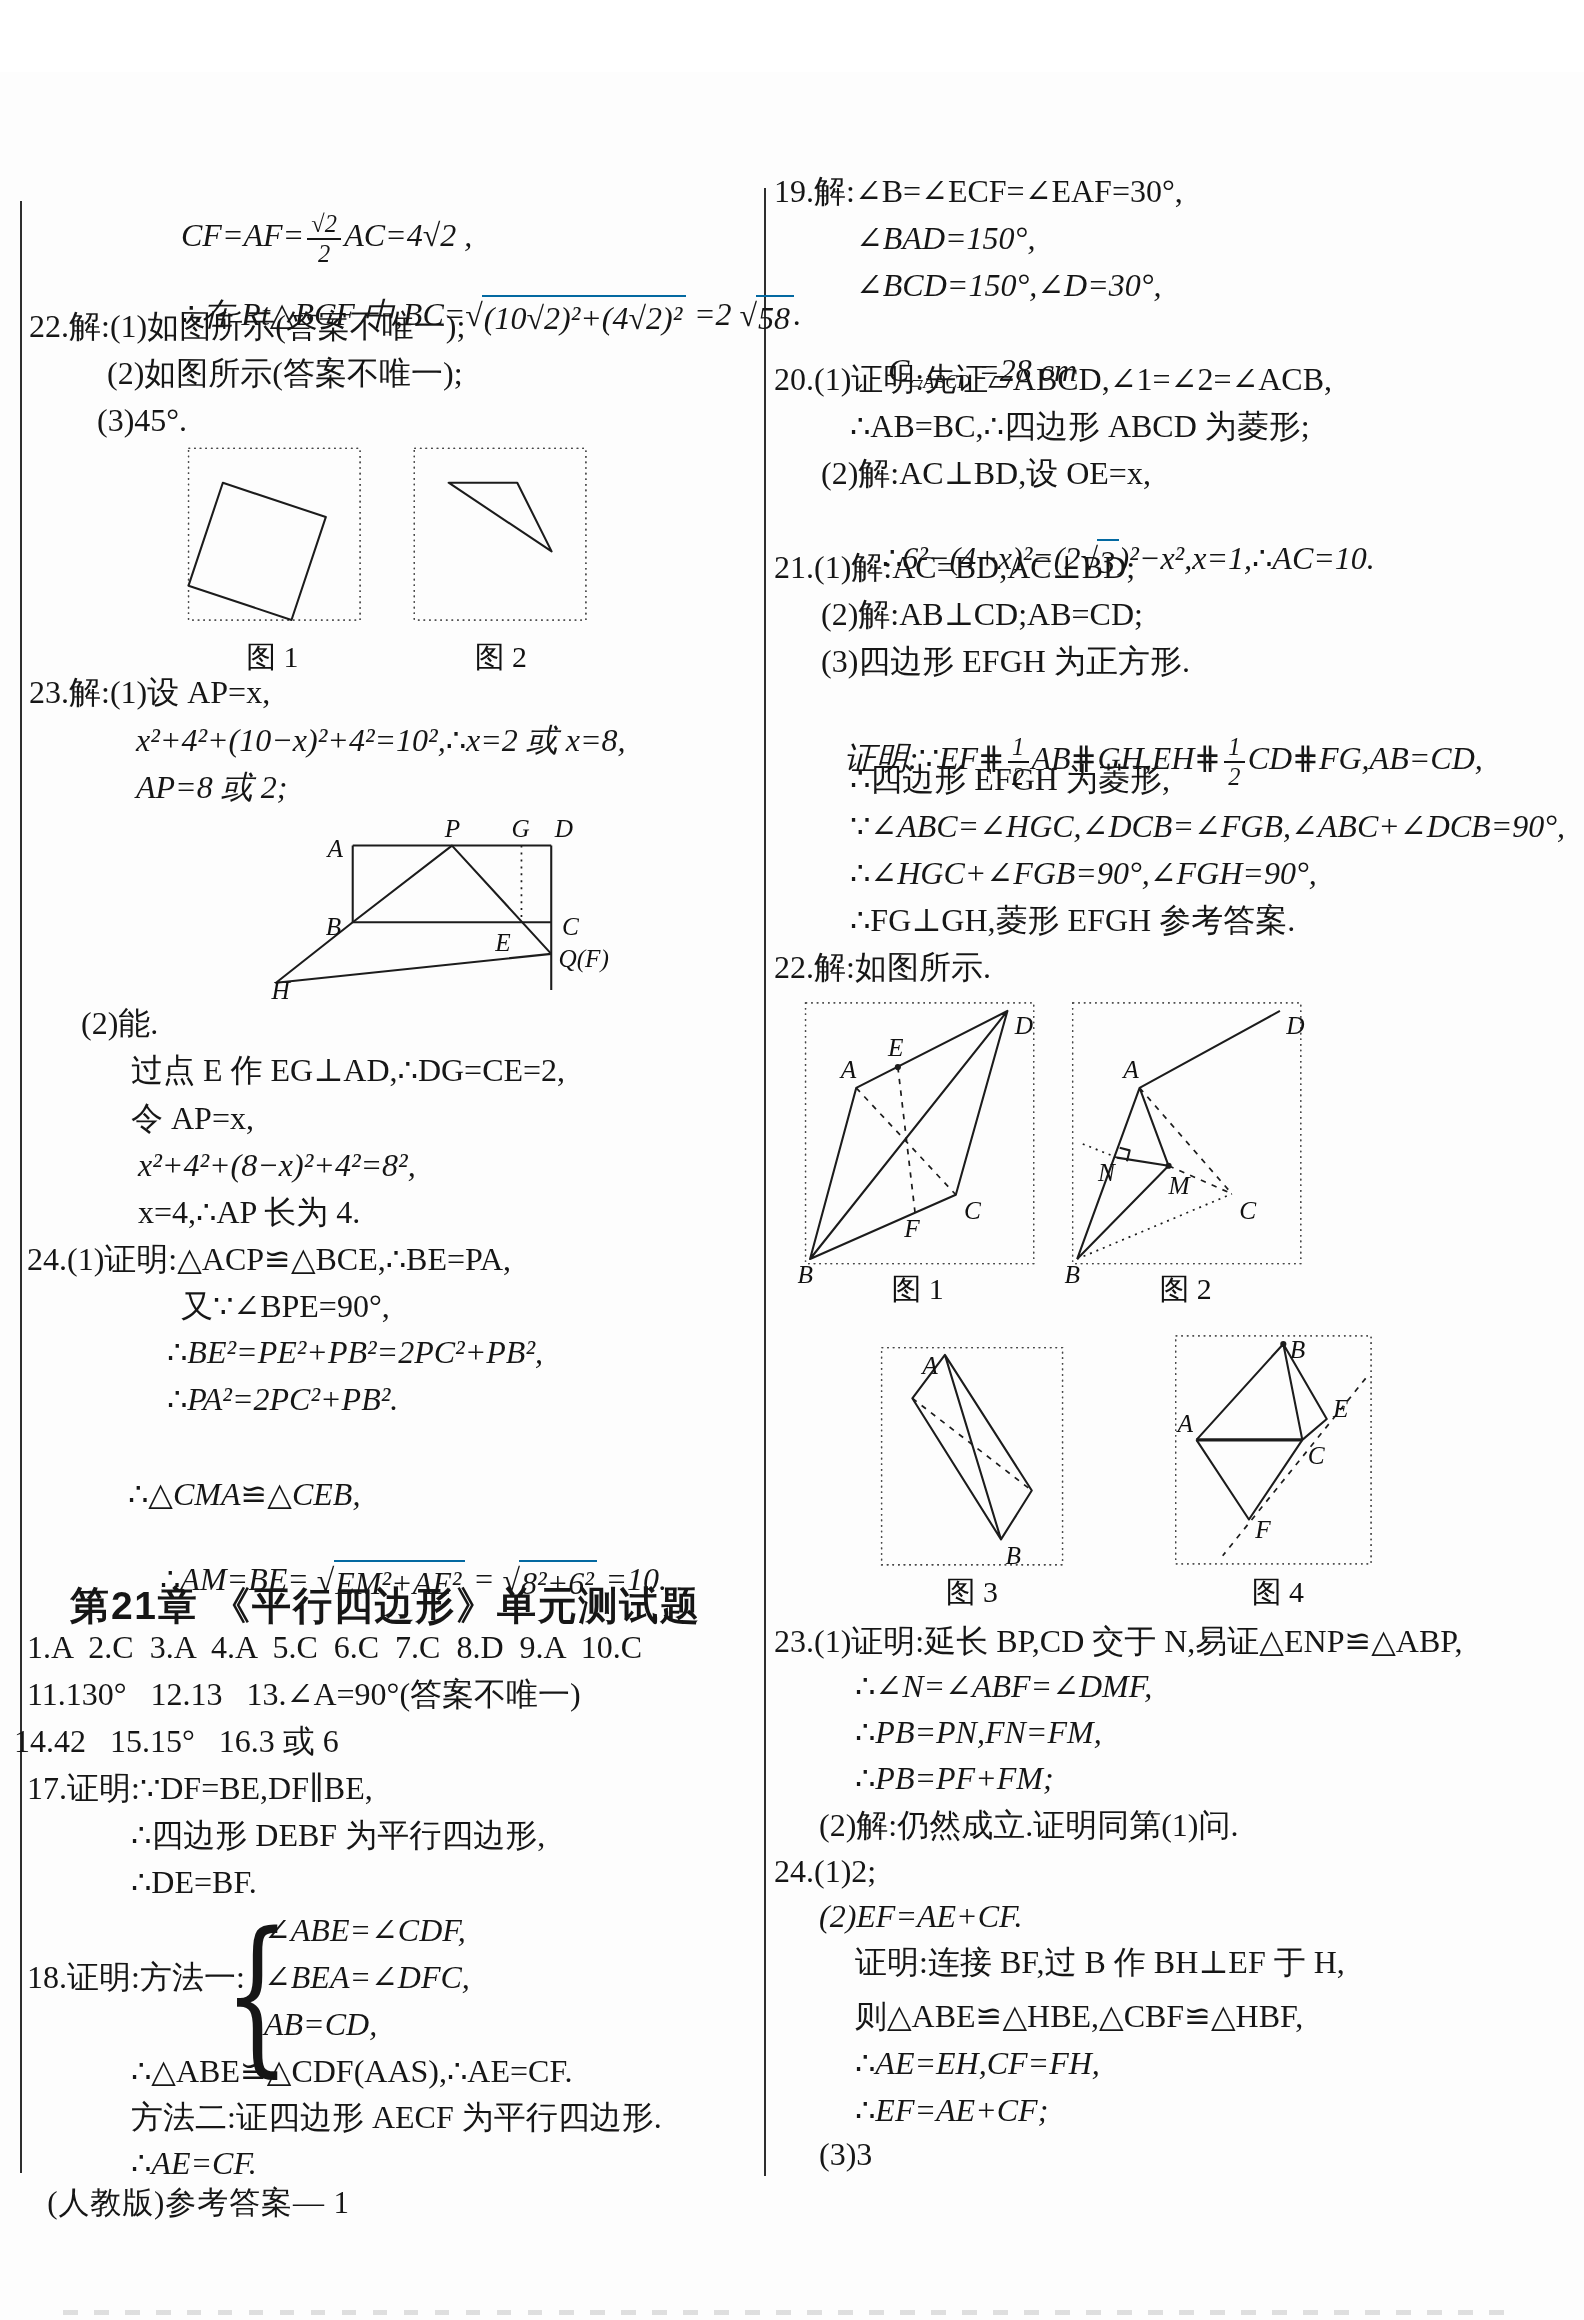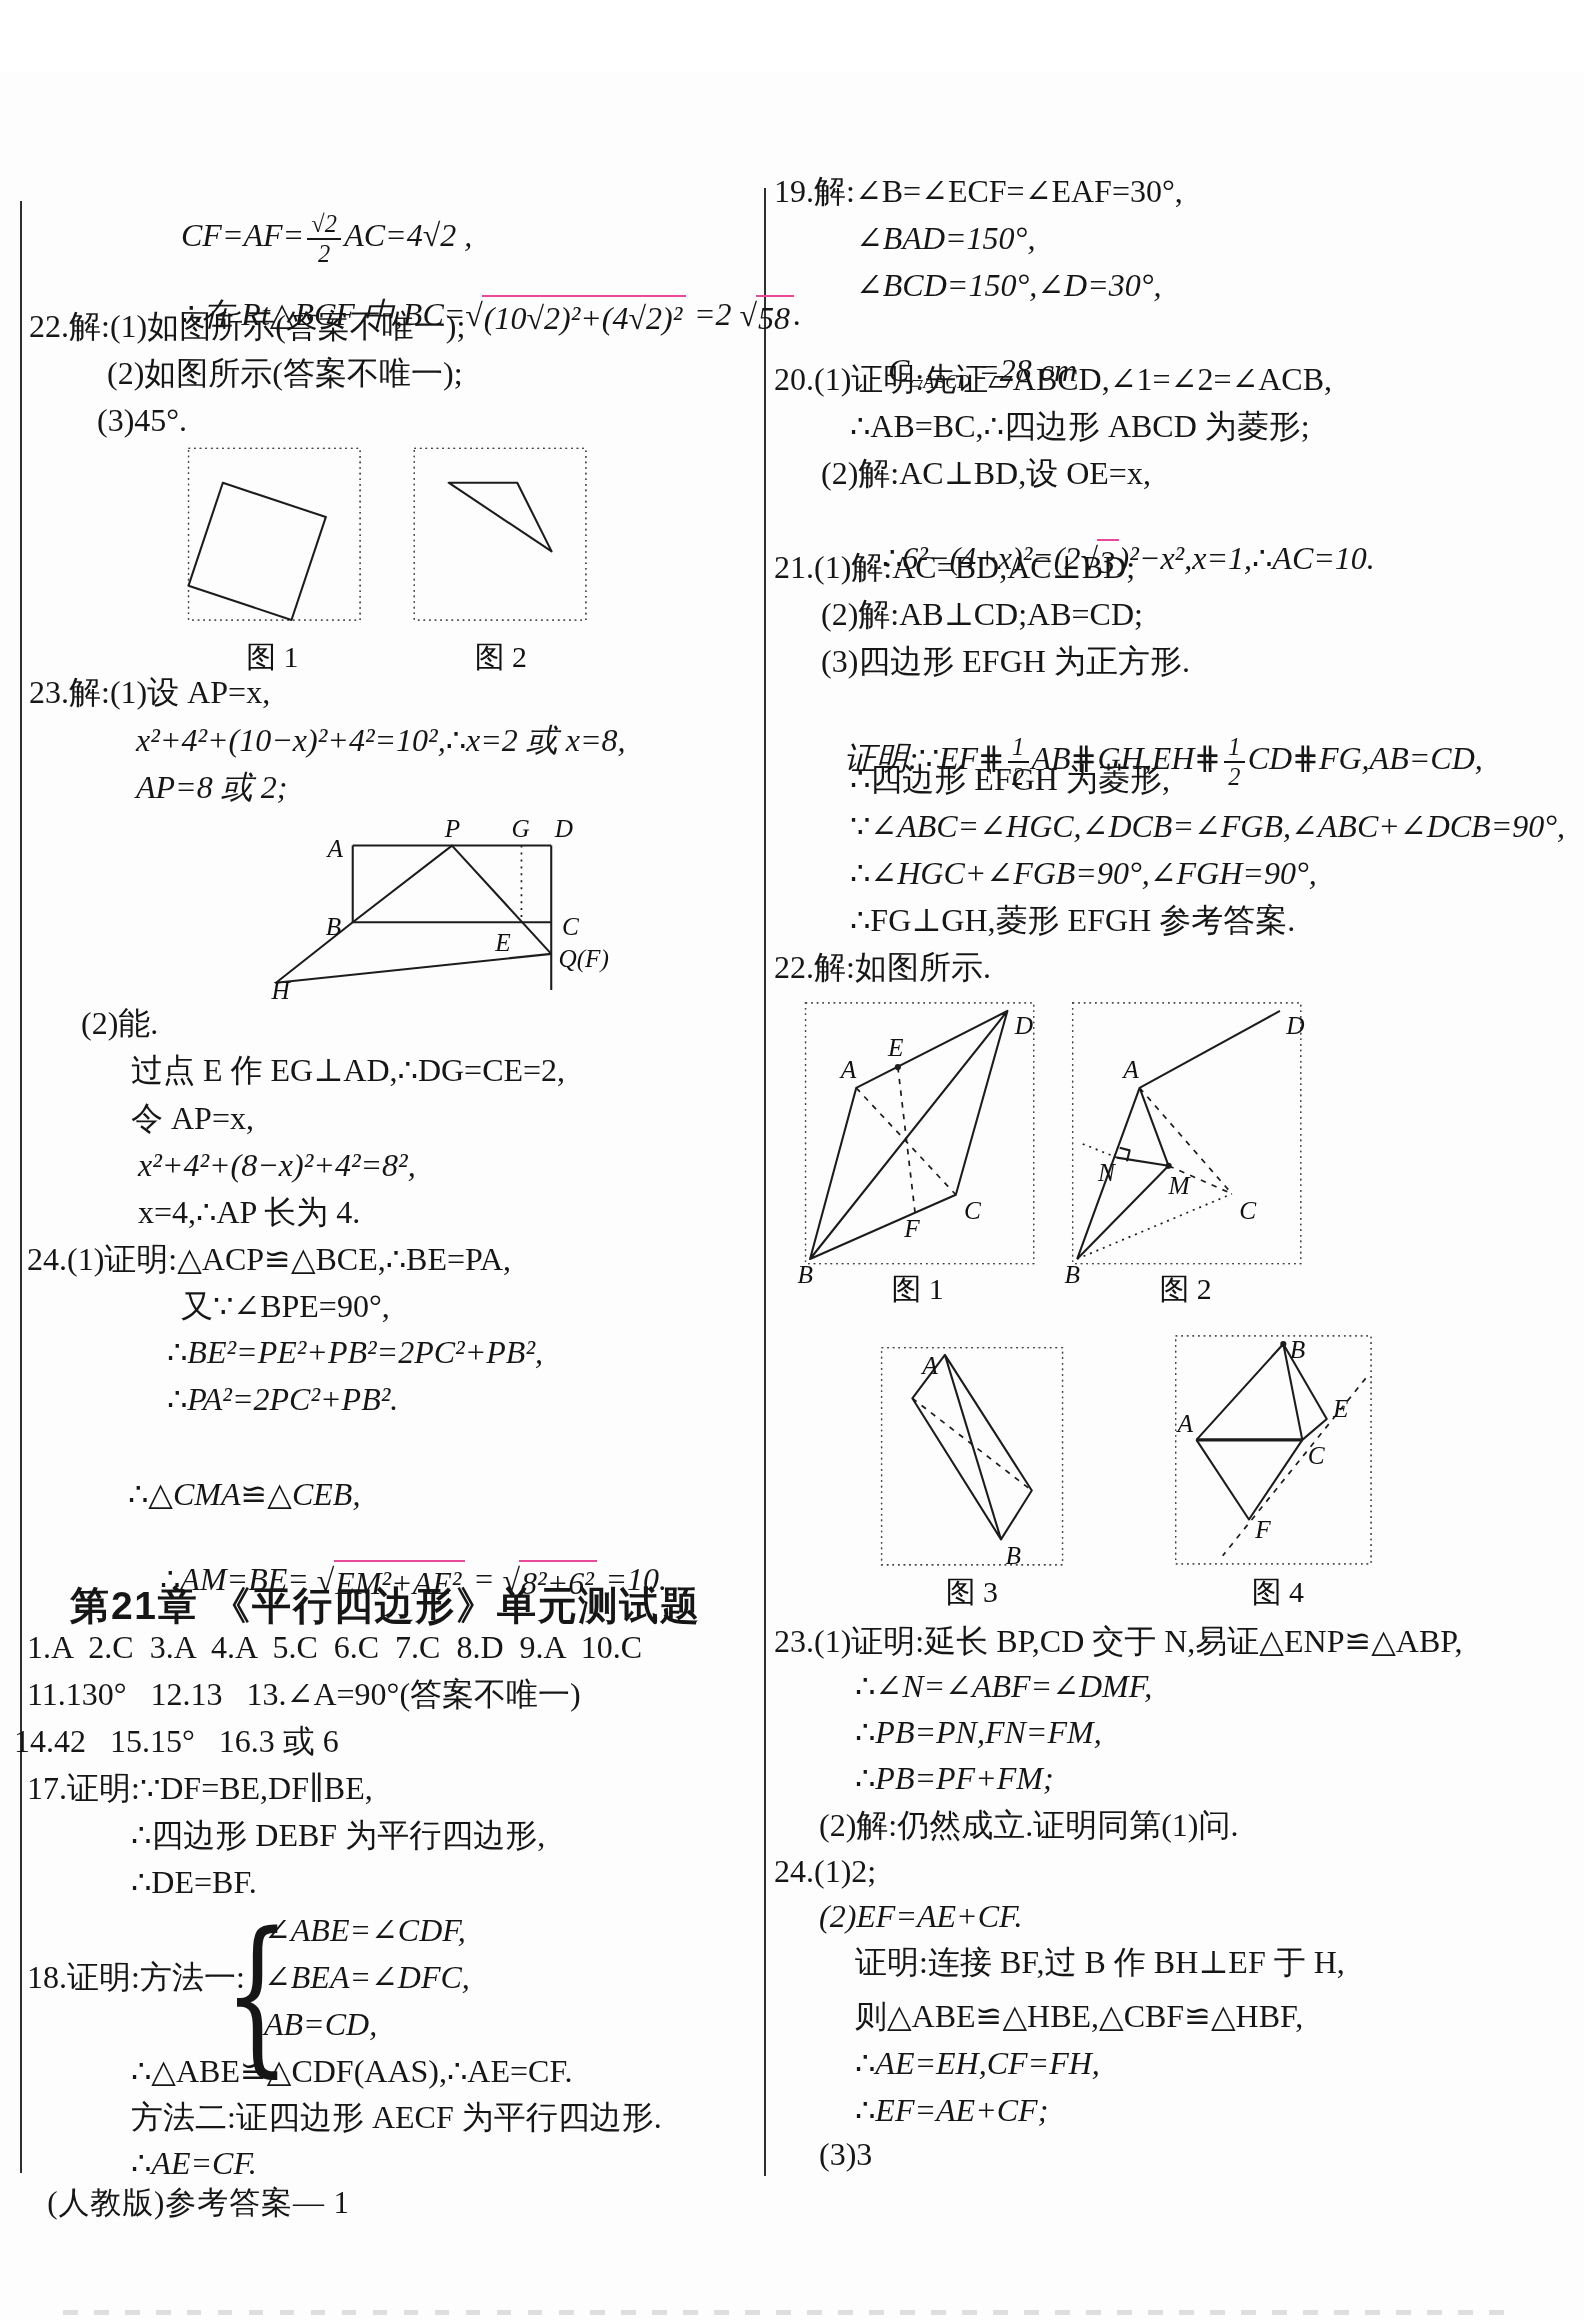--- a/index.html
+++ b/index.html
@@ -11,21 +11,21 @@
       font-family:"Liberation Serif","DejaVu Serif","DejaVu Sans",serif;}
   .it{font-style:italic;}
   .heading{position:absolute;left:18px;width:735px;text-align:center;font-size:39px;font-weight:bold;
            font-family:"Liberation Sans","DejaVu Sans",sans-serif;letter-spacing:1.8px;}
   .frac{display:inline-flex;flex-direction:column;text-align:center;vertical-align:middle;
         font-size:24.4px;line-height:1.12;margin:0 2.7px;}
   .frac .fn{border-bottom:2px solid #161616;padding:0 4.5px;}
   .frac .fd{padding:0 4.5px;}
   .sq{display:inline-flex;align-items:flex-start;}
   .sq .sg{transform:translateY(0.9px);}
-  .sq .sr{border-top:2px solid #ec4899;margin-left:-0.9px;padding:1.8px 3.6px 0 1.8px;}
+  .sq .sr{border-top:2px solid #0369a1;margin-left:-0.9px;padding:1.8px 3.6px 0 1.8px;}
   sub.subp{font-size:18px;text-align:center;}
   .brace{position:absolute;font-size:168px;font-weight:400;transform:scaleX(.62);transform-origin:left center;
          font-family:"DejaVu Serif",serif;color:#161616;}
   .brace::before{content:"{";}
   .footer{position:absolute;font-size:31px;letter-spacing:0.9px;}
   .edge{position:absolute;height:4.5px;opacity:.45;
         background:repeating-linear-gradient(90deg,#b9b9b9 0 14.5px,transparent 14.5px 31px);}
   svg{position:absolute;overflow:visible;}
   svg text{font-family:"Liberation Serif","DejaVu Serif",serif;font-style:italic;font-size:28px;fill:#111;}
   svg text.cap{font-style:normal;font-size:33px;}

